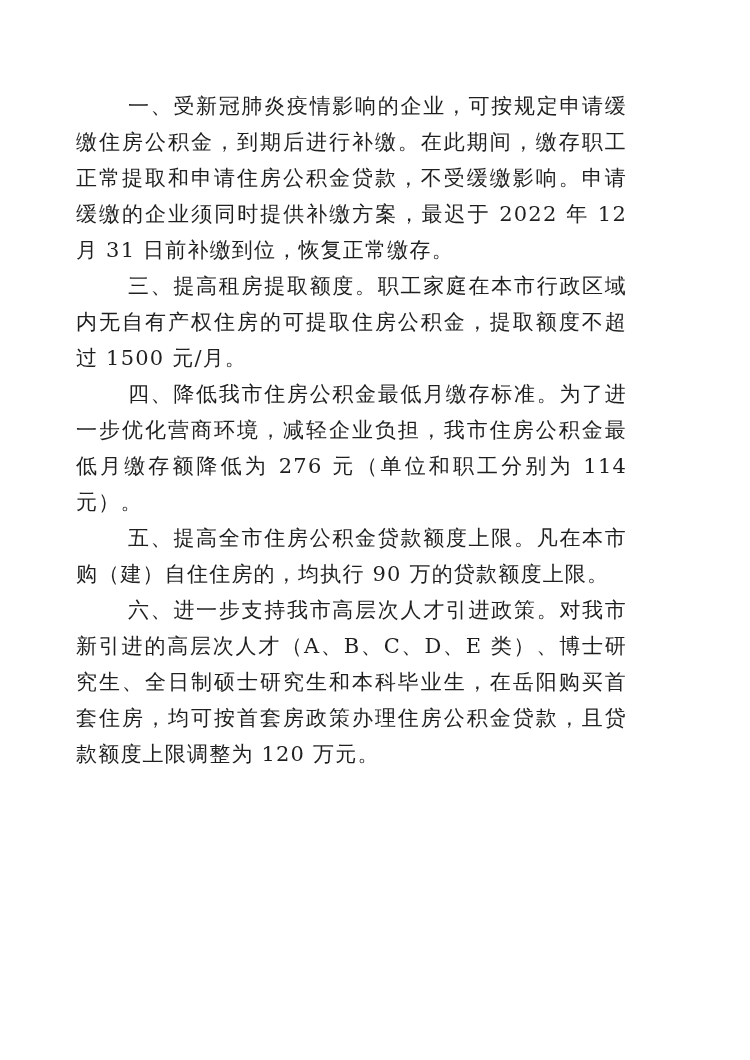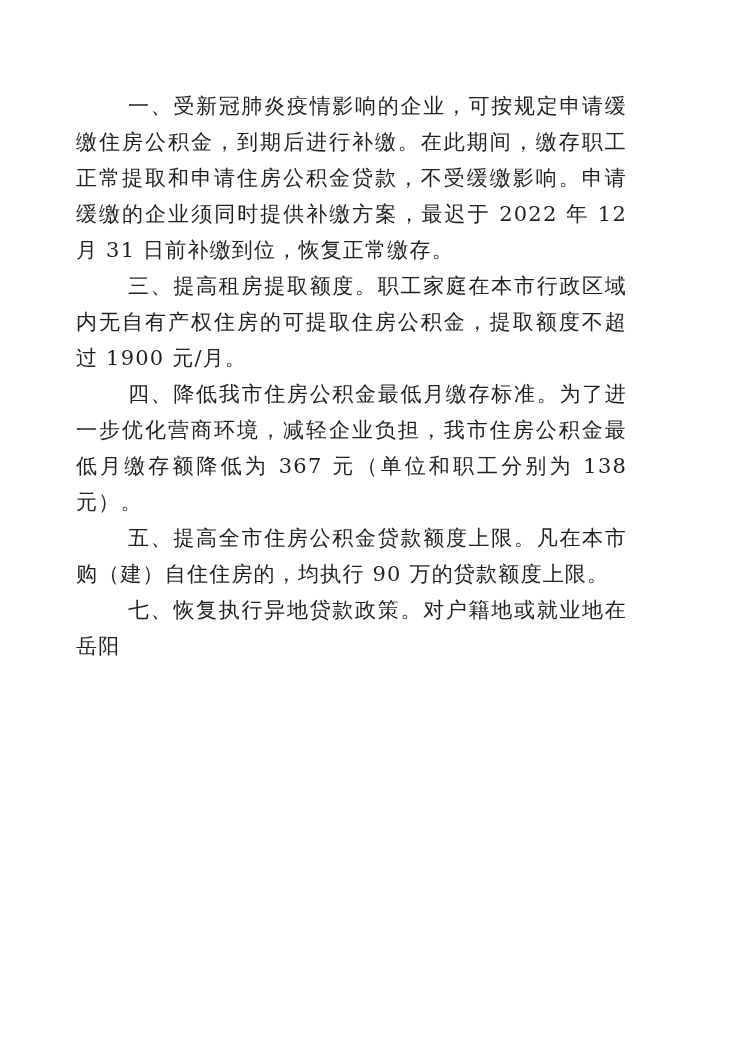--- a/index.html
+++ b/index.html
@@ -30,18 +30,18 @@
     letter-spacing: 1.2px;
     word-break: break-all;
   }
 </style>
 </head>
 <body>
 
 <div class="page">
   <div class="doc-body">
     <p class="para">一、受新冠肺炎疫情影响的企业，可按规定申请缓缴住房公积金，到期后进行补缴。在此期间，缴存职工正常提取和申请住房公积金贷款，不受缓缴影响。申请缓缴的企业须同时提供补缴方案，最迟于 2022 年 12 月 31 日前补缴到位，恢复正常缴存。</p>
-    <p class="para">三、提高租房提取额度。职工家庭在本市行政区域内无自有产权住房的可提取住房公积金，提取额度不超过 1900 元/月。</p>
-    <p class="para">四、降低我市住房公积金最低月缴存标准。为了进一步优化营商环境，减轻企业负担，我市住房公积金最低月缴存额降低为 367 元（单位和职工分别为 138 元）。</p>
+    <p class="para">三、提高租房提取额度。职工家庭在本市行政区域内无自有产权住房的可提取住房公积金，提取额度不超过 1500 元/月。</p>
+    <p class="para">四、降低我市住房公积金最低月缴存标准。为了进一步优化营商环境，减轻企业负担，我市住房公积金最低月缴存额降低为 276 元（单位和职工分别为 114 元）。</p>
     <p class="para">五、提高全市住房公积金贷款额度上限。凡在本市购（建）自住住房的，均执行 90 万的贷款额度上限。</p>
-    <p class="para">七、恢复执行异地贷款政策。对户籍地或就业地在岳阳</p>
+    <p class="para">六、进一步支持我市高层次人才引进政策。对我市新引进的高层次人才（A、B、C、D、E 类）、博士研究生、全日制硕士研究生和本科毕业生，在岳阳购买首套住房，均可按首套房政策办理住房公积金贷款，且贷款额度上限调整为 120 万元。</p>
   </div>
 </div>
 
 </body></html>

